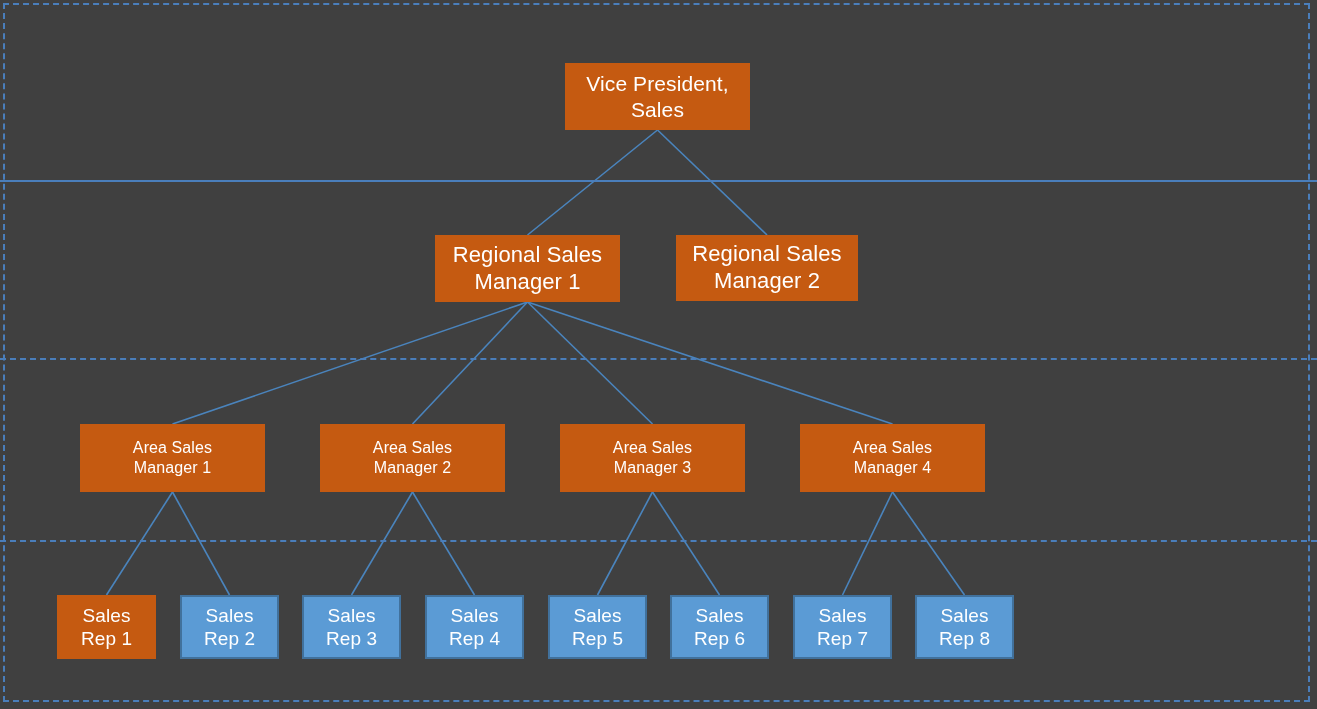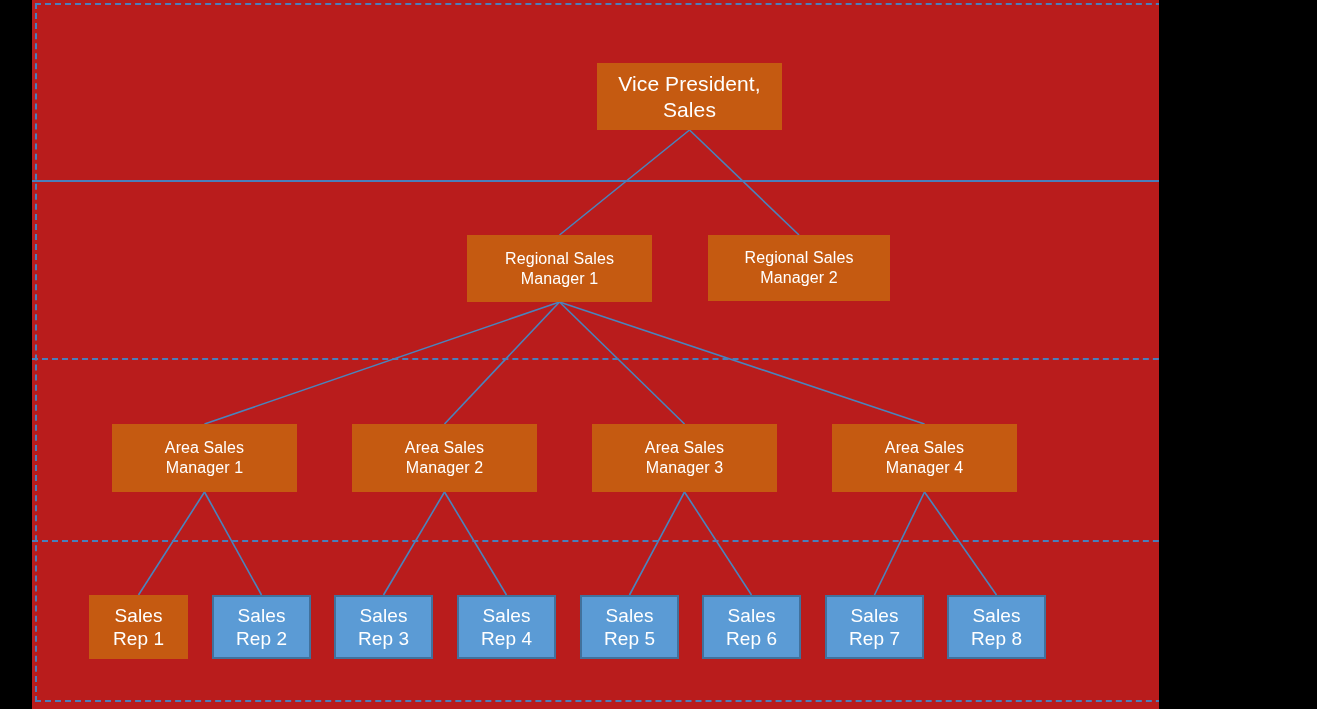--- a/index.html
+++ b/index.html
@@ -2,26 +2,25 @@
 <html><head>
 <meta charset="utf-8">
 <style>
   html, body {
     margin: 0;
     padding: 0;
     background: #000000;
   }
   #canvas {
     position: relative;
-    width: 1127px;
+    width: 1317px;
     height: 709px;
-    background: #b91c1c;
+    background: #404040;
     overflow: hidden;
     font-family: "Liberation Sans", sans-serif;
-    margin-left: 32px;
   }
   
   #guide-frame {
     position: absolute;
     left: 3px;
     top: 3px;
     width: 1307px;
     height: 699px;
     border: 2px dashed #4A7EBB;
     box-sizing: border-box;
@@ -59,21 +58,21 @@
   }
   .node.orange {
     background: #C55A11;
     border: none;
   }
   .node.blue {
     background: #5B9BD5;
     border: 2px solid #41719C;
   }
   .node.lvl1 { font-size: 21px; }
-  .node.lvl2 { font-size: 16px; }
+  .node.lvl2 { font-size: 22px; }
   .node.lvl3 { font-size: 16px; }
   .node.lvl4 { font-size: 19px; }
 </style>
 </head>
 <body>
 
 <div id="canvas">
 
   <svg id="connectors">
       <line x1="657.5" y1="130" x2="527.5" y2="235" stroke="#4A84BD" stroke-width="1.6"></line>

